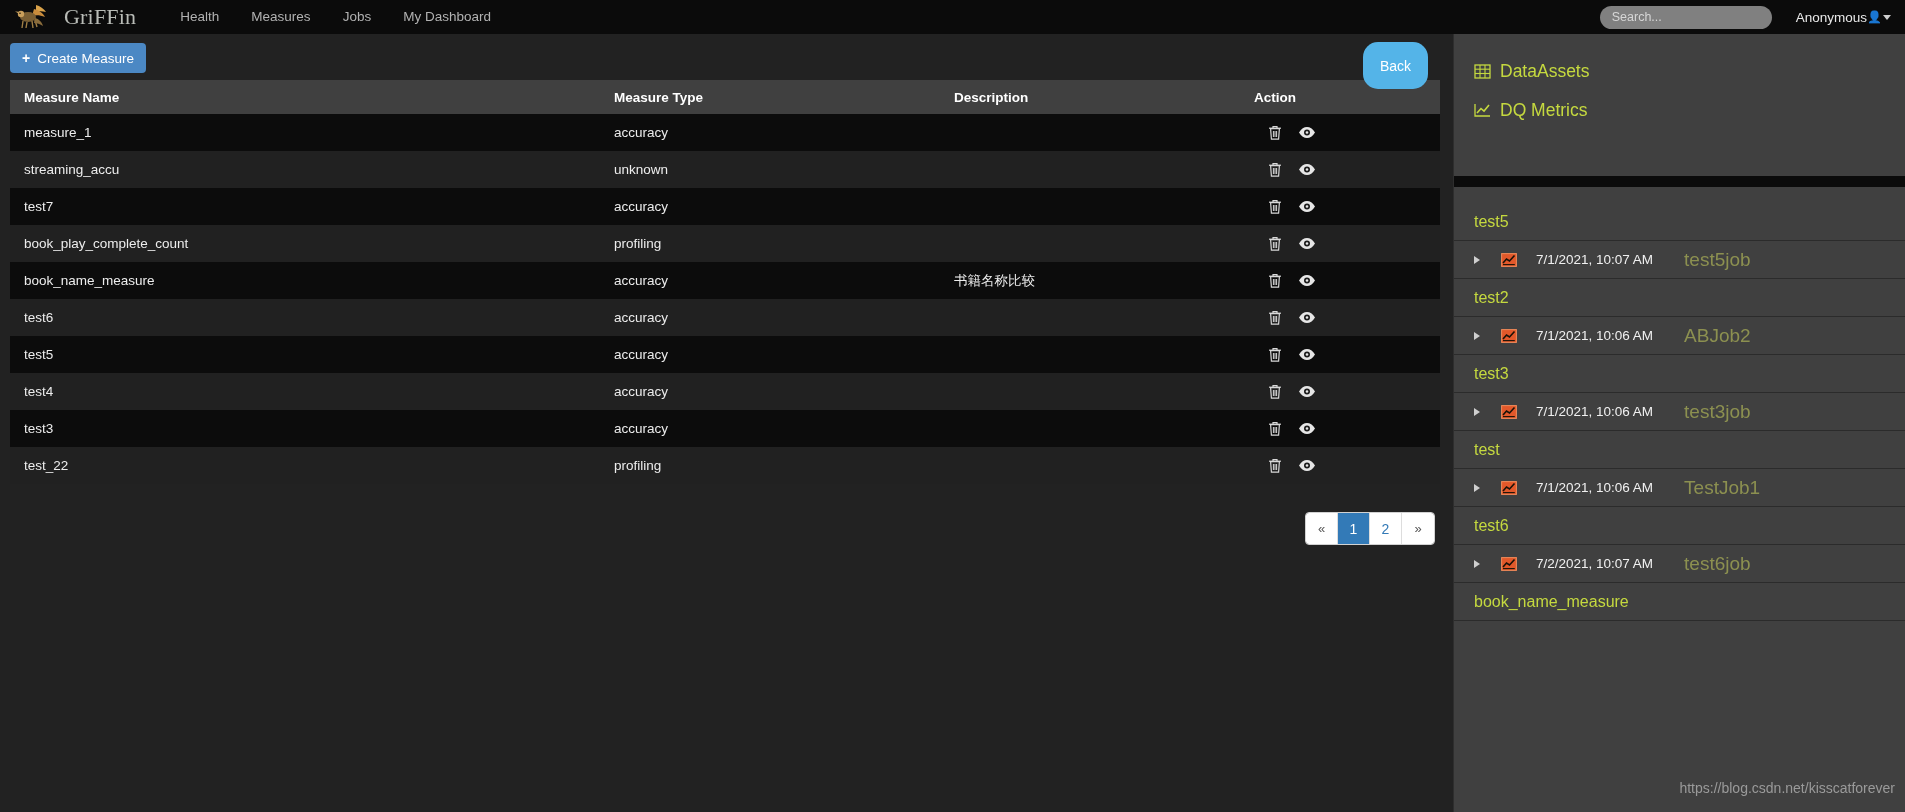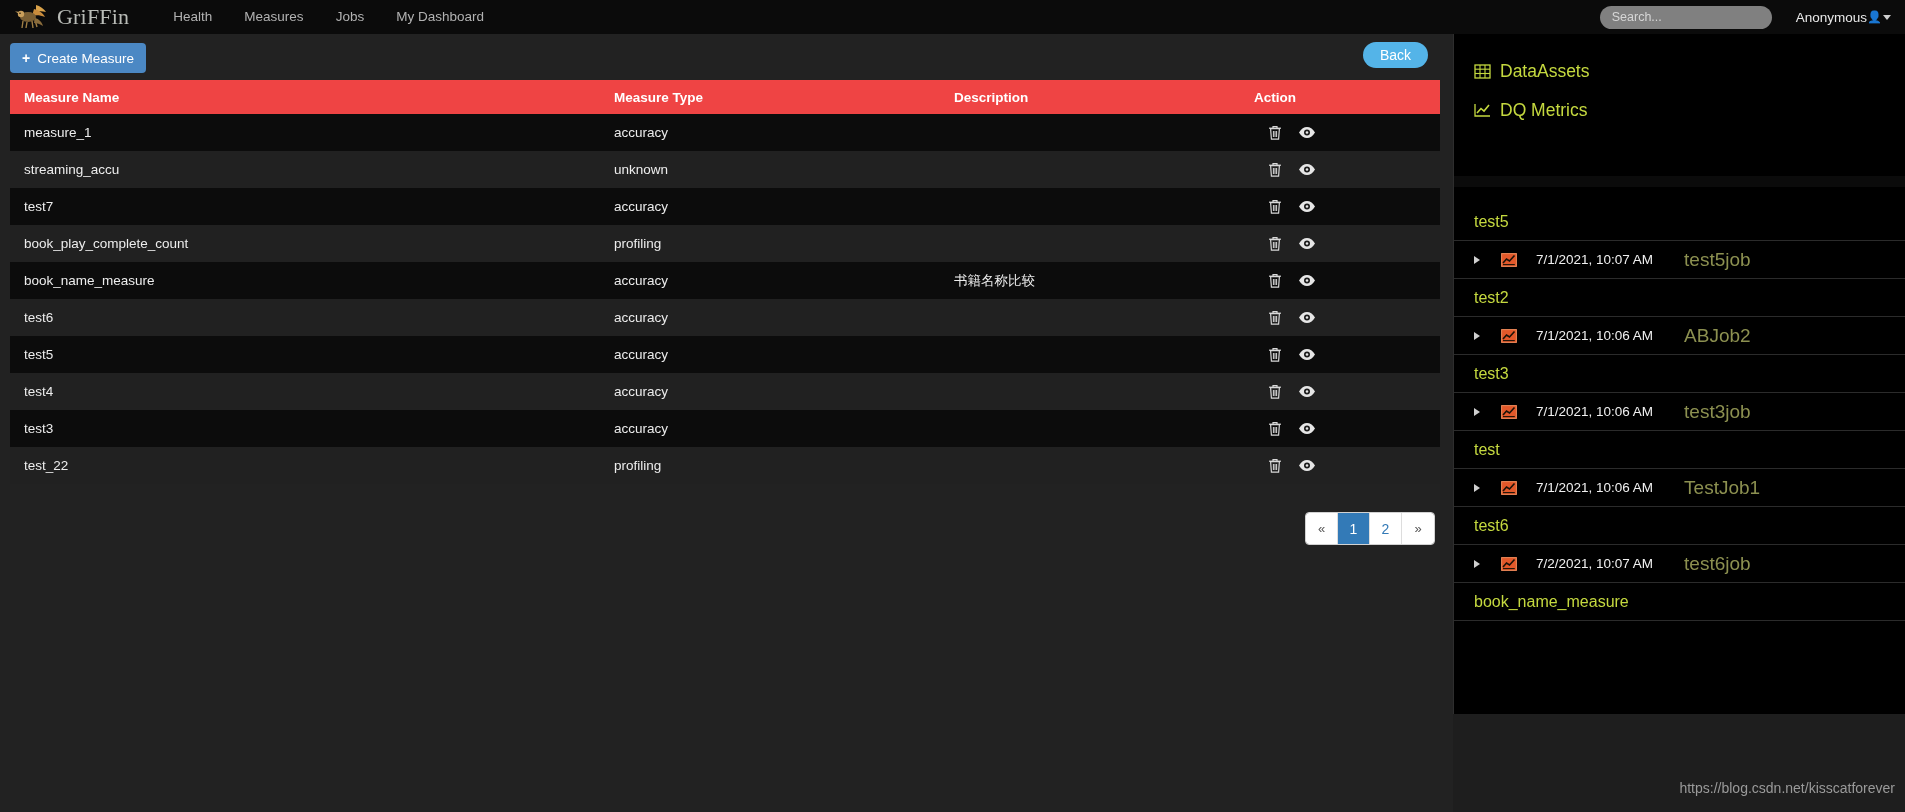--- a/index.html
+++ b/index.html
@@ -18,21 +18,21 @@
     display: flex; align-items: center;
   }
   .brand {
     display: flex; align-items: center;
     margin-left: 14px; margin-right: 28px;
     height: 34px;
   }
   .brand-mark { width: 34px; height: 28px; display: block; }
   .brand-text {
     font-size: 22px; color: #b9bcb7; letter-spacing: .2px;
-    margin-left: 9px;
+    margin-left: 16px;
     font-family: "Liberation Serif", "DejaVu Serif", serif;
   }
   .nav-links { display: flex; align-items: center; height: 34px; justify-content: space-between; }
   .nav-link {
     color: #b2b2b2; font-size: 13.5px;
     padding: 0 16px; line-height: 34px; cursor: pointer;
     white-space: nowrap;
   }
   .nav-right {
     margin-left: auto; display: flex; align-items: center;
@@ -76,32 +76,32 @@
     border: none; border-radius: 4px;
     height: 30px; padding: 0 12px;
     font-size: 13.5px; cursor: pointer;
     font-family: "Liberation Sans", sans-serif;
   }
   .btn-create .plus { font-size: 14px; font-weight: bold; }
   .btn-back {
     position: absolute; right: 25px; top: 8px;
     background: #54b4e8; color: #fff;
     border: none; border-radius: 15px;
-    height: 26px; padding: 0 17px;
+    height: 47px; padding: 0 17px;
     font-size: 14px; cursor: pointer;
     font-family: "Liberation Sans", sans-serif;
   }
 
   
   .measures-table {
     width: 1430px; margin-left: 10px;
     border-collapse: collapse; table-layout: fixed;
   }
   .measures-table thead th {
-    background: #ef4444; color: #fff;
+    background: #404040; color: #fff;
     font-size: 13.5px; font-weight: bold;
     text-align: left; height: 34px;
     padding: 0 0 0 14px; vertical-align: middle;
   }
   .col-name { width: 590px; }
   .col-type { width: 340px; }
   .col-desc { width: 300px; }
   .col-action { width: 200px; }
   .measures-table tbody td {
     color: #ededed; font-size: 13.5px;
@@ -134,22 +134,22 @@
     font-size: 14px; cursor: pointer;
     font-family: "Liberation Sans", sans-serif;
   }
   .page-btn:last-child { border-right: none; }
   .page-btn.active { background: #337ab7; color: #fff; }
   .page-btn.arrow { color: #555; font-size: 13px; }
 
   
   .sidebar {
     position: absolute; top: 34px; left: 1453px;
-    width: 452px; height: 680px;
-    background: #000000;
+    width: 452px; height: 778px;
+    background: #404040;
     border-left: 1px solid #2e2e2e;
     overflow: hidden;
   }
   .sidebar-top { padding: 18px 0 14px 0; }
   .sb-link {
     display: flex; align-items: center; gap: 9px;
     color: #c5d93f; font-size: 17.5px;
     padding: 9px 0 9px 20px; cursor: pointer;
   }
   .sb-link svg { display: block; }

